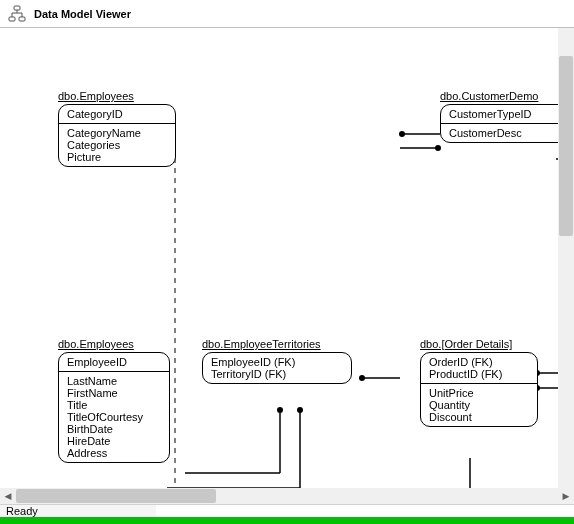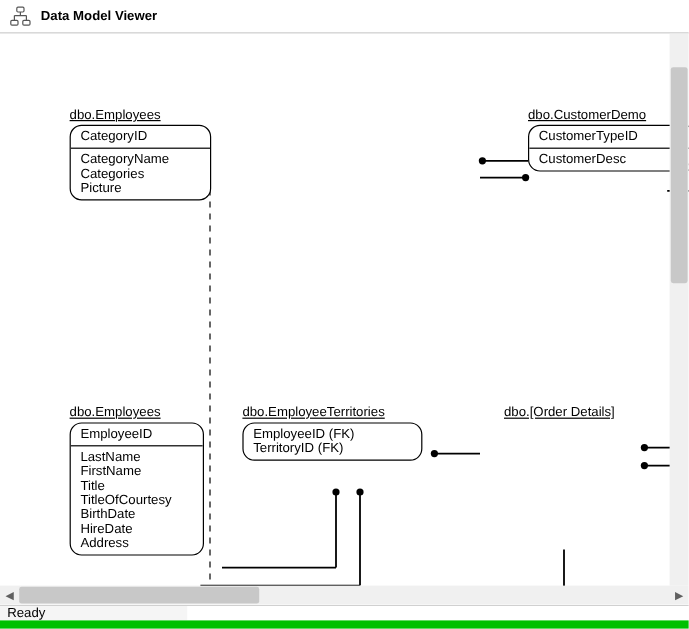--- a/index.html
+++ b/index.html
@@ -247,20 +247,31 @@
       <div class="entity-box">
         <div class="entity-pk multi" style="border-bottom:none;">
           <div>EmployeeID (FK)</div>
           <div>TerritoryID (FK)</div>
         </div>
       </div>
     </div>
 
     <div class="entity" style="left:420px; top:310px; width:118px;">
       <div class="entity-title">dbo.[Order Details]</div>
+      <div class="entity-box">
+        <div class="entity-pk multi">
+          <div>OrderID (FK)</div>
+          <div>ProductID (FK)</div>
+        </div>
+        <div class="entity-cols">
+          <div>UnitPrice</div>
+          <div>Quantity</div>
+          <div>Discount</div>
+        </div>
+      </div>
     </div>
 
   </div>
 
   <div class="scrollbar-v">
     <div class="thumb"></div>
   </div>
   <div class="scrollbar-h">
     <div class="arrow">◀</div>
     <div class="track">

